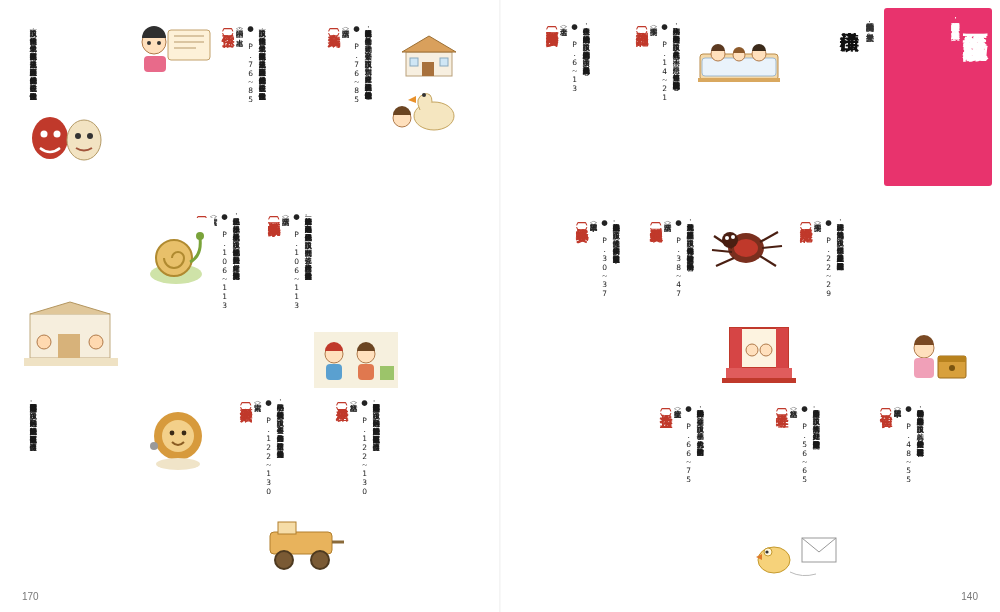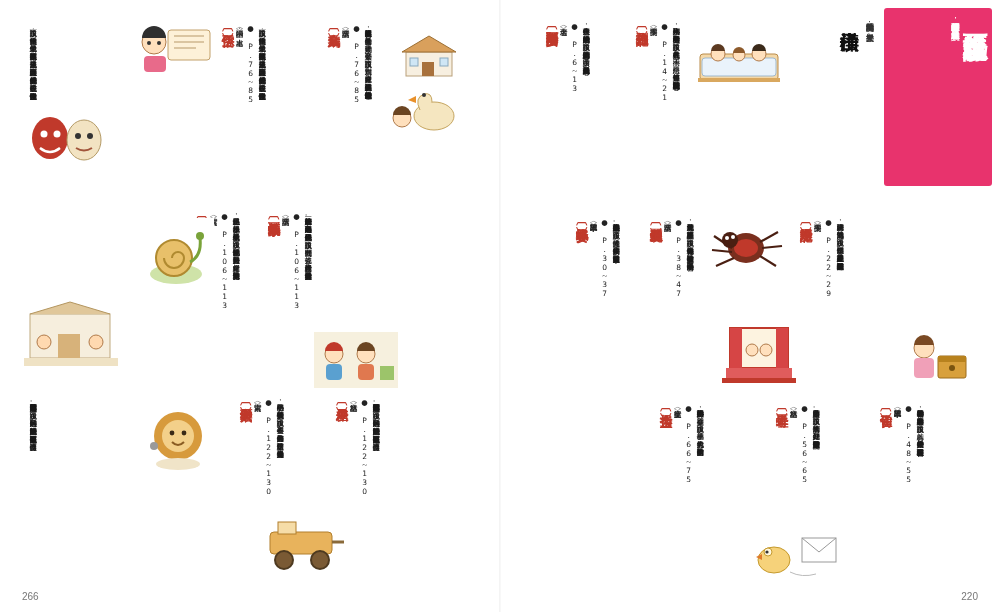--- a/index.html
+++ b/index.html
@@ -297,21 +297,21 @@
         <ellipse cx="24" cy="40" rx="16" ry="13" fill="#f6d27a" stroke="#c59a2e"></ellipse>
         <circle cx="18" cy="32" r="4" fill="#fff8e0" stroke="#c59a2e"></circle>
         <circle cx="17" cy="32" r="1.6" fill="#333"></circle>
         <path d="M12 34 l-6 3 6 3z" fill="#e07a2a"></path>
         <rect x="52" y="18" width="34" height="24" fill="#ffffff" stroke="#999"></rect>
         <path d="M52 18 L69 32 L86 18" fill="none" stroke="#999"></path>
         <path d="M40 52 q12 6 26 2" stroke="#bbb" fill="none"></path>
       </svg>
     </div>
 
-    <div class="folio folio-right">220</div>
+    <div class="folio folio-right">140</div>
   </div>
 
   <div class="spread-half left-half">
 
     <div class="article" style="top:24px; left:222px; height:170px;">
       <div style="display:flex;flex-direction:row;">
         <div class="entry-head">〔孫悟空〕</div>
         <div class="entry-meta" style="margin-right:1px;">〈中國神話〉‧出處本</div>
       </div>
       <div class="entry-pages" style="margin-left:1px;">● P.76～85</div>
@@ -474,16 +474,16 @@
       <svg width="96" height="64" viewBox="0 0 96 64">
         <rect x="0" y="0" width="96" height="64" fill="#ffffff"></rect>
         <rect x="14" y="22" width="62" height="22" rx="4" fill="#e8b35c" stroke="#b17f2c"></rect>
         <rect x="22" y="12" width="18" height="12" fill="#f6dda8" stroke="#b17f2c"></rect>
         <circle cx="28" cy="50" r="9" fill="#7a5a34" stroke="#4e3a20" stroke-width="2"></circle>
         <circle cx="64" cy="50" r="9" fill="#7a5a34" stroke="#4e3a20" stroke-width="2"></circle>
         <path d="M76 32 h12" stroke="#8a6a3a" stroke-width="3"></path>
       </svg>
     </div>
 
-    <div class="folio folio-left">266</div>
+    <div class="folio folio-left">170</div>
   </div>
 
 </div>
 
 </body></html>

